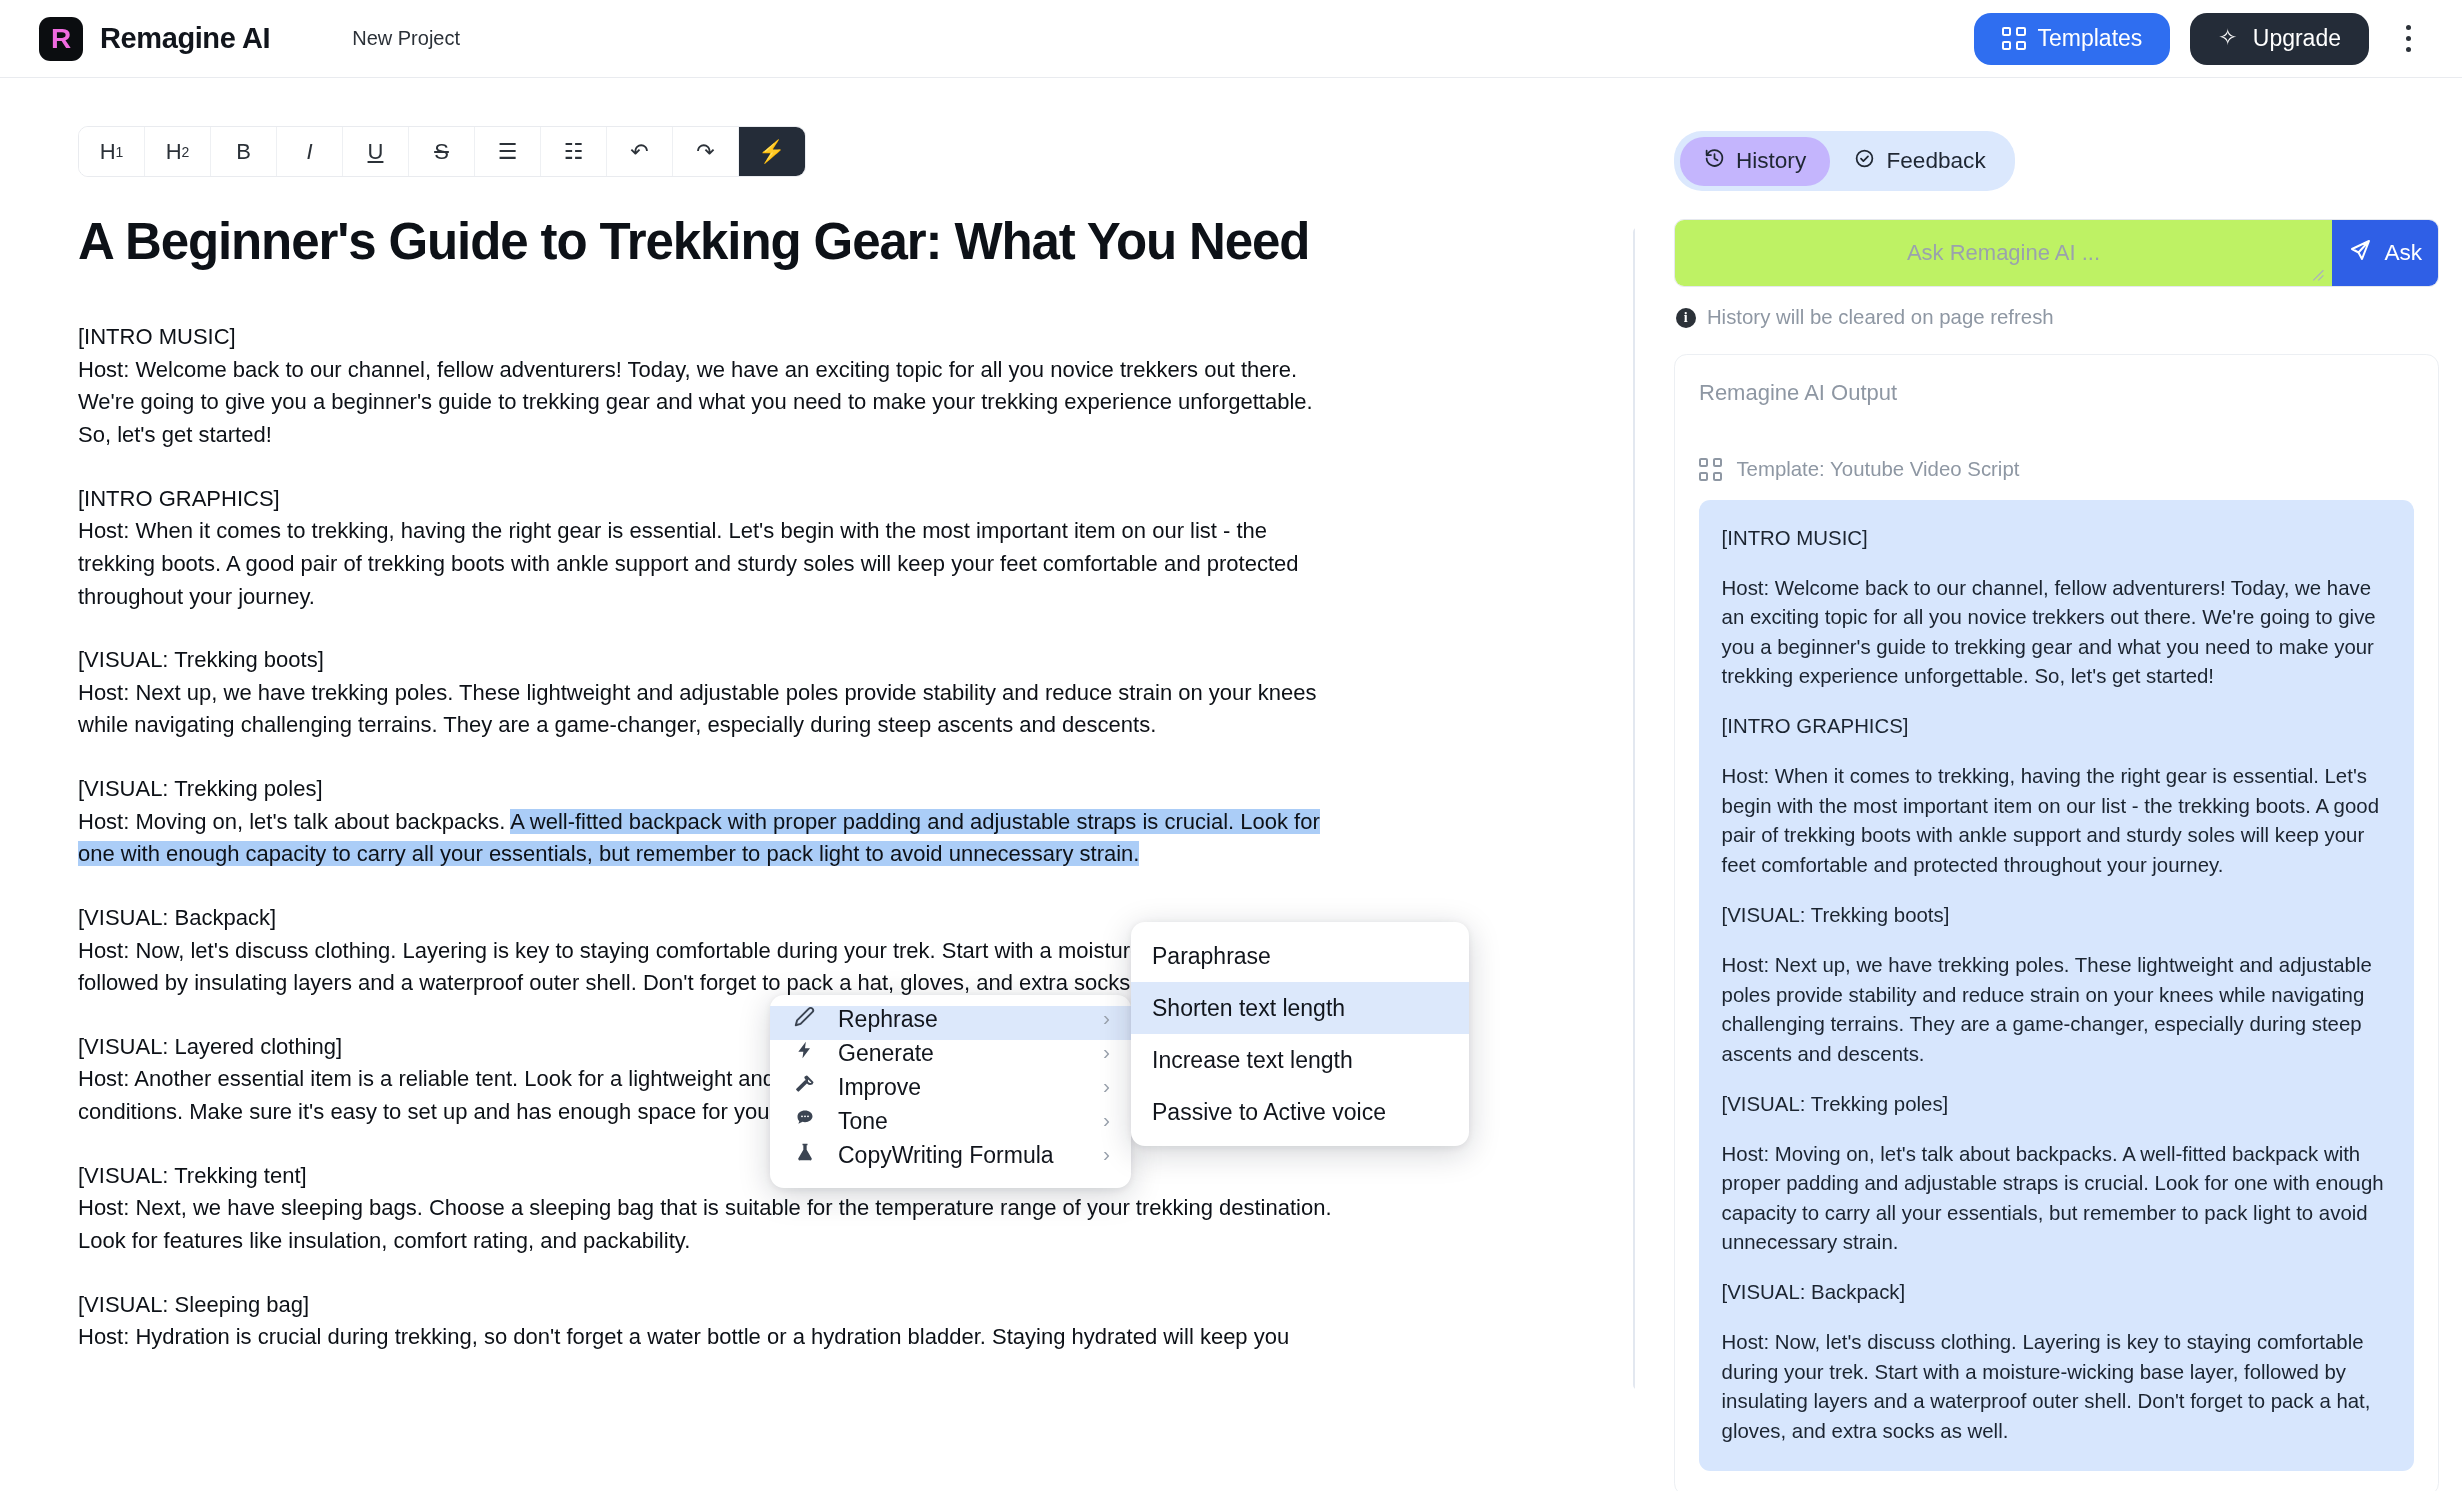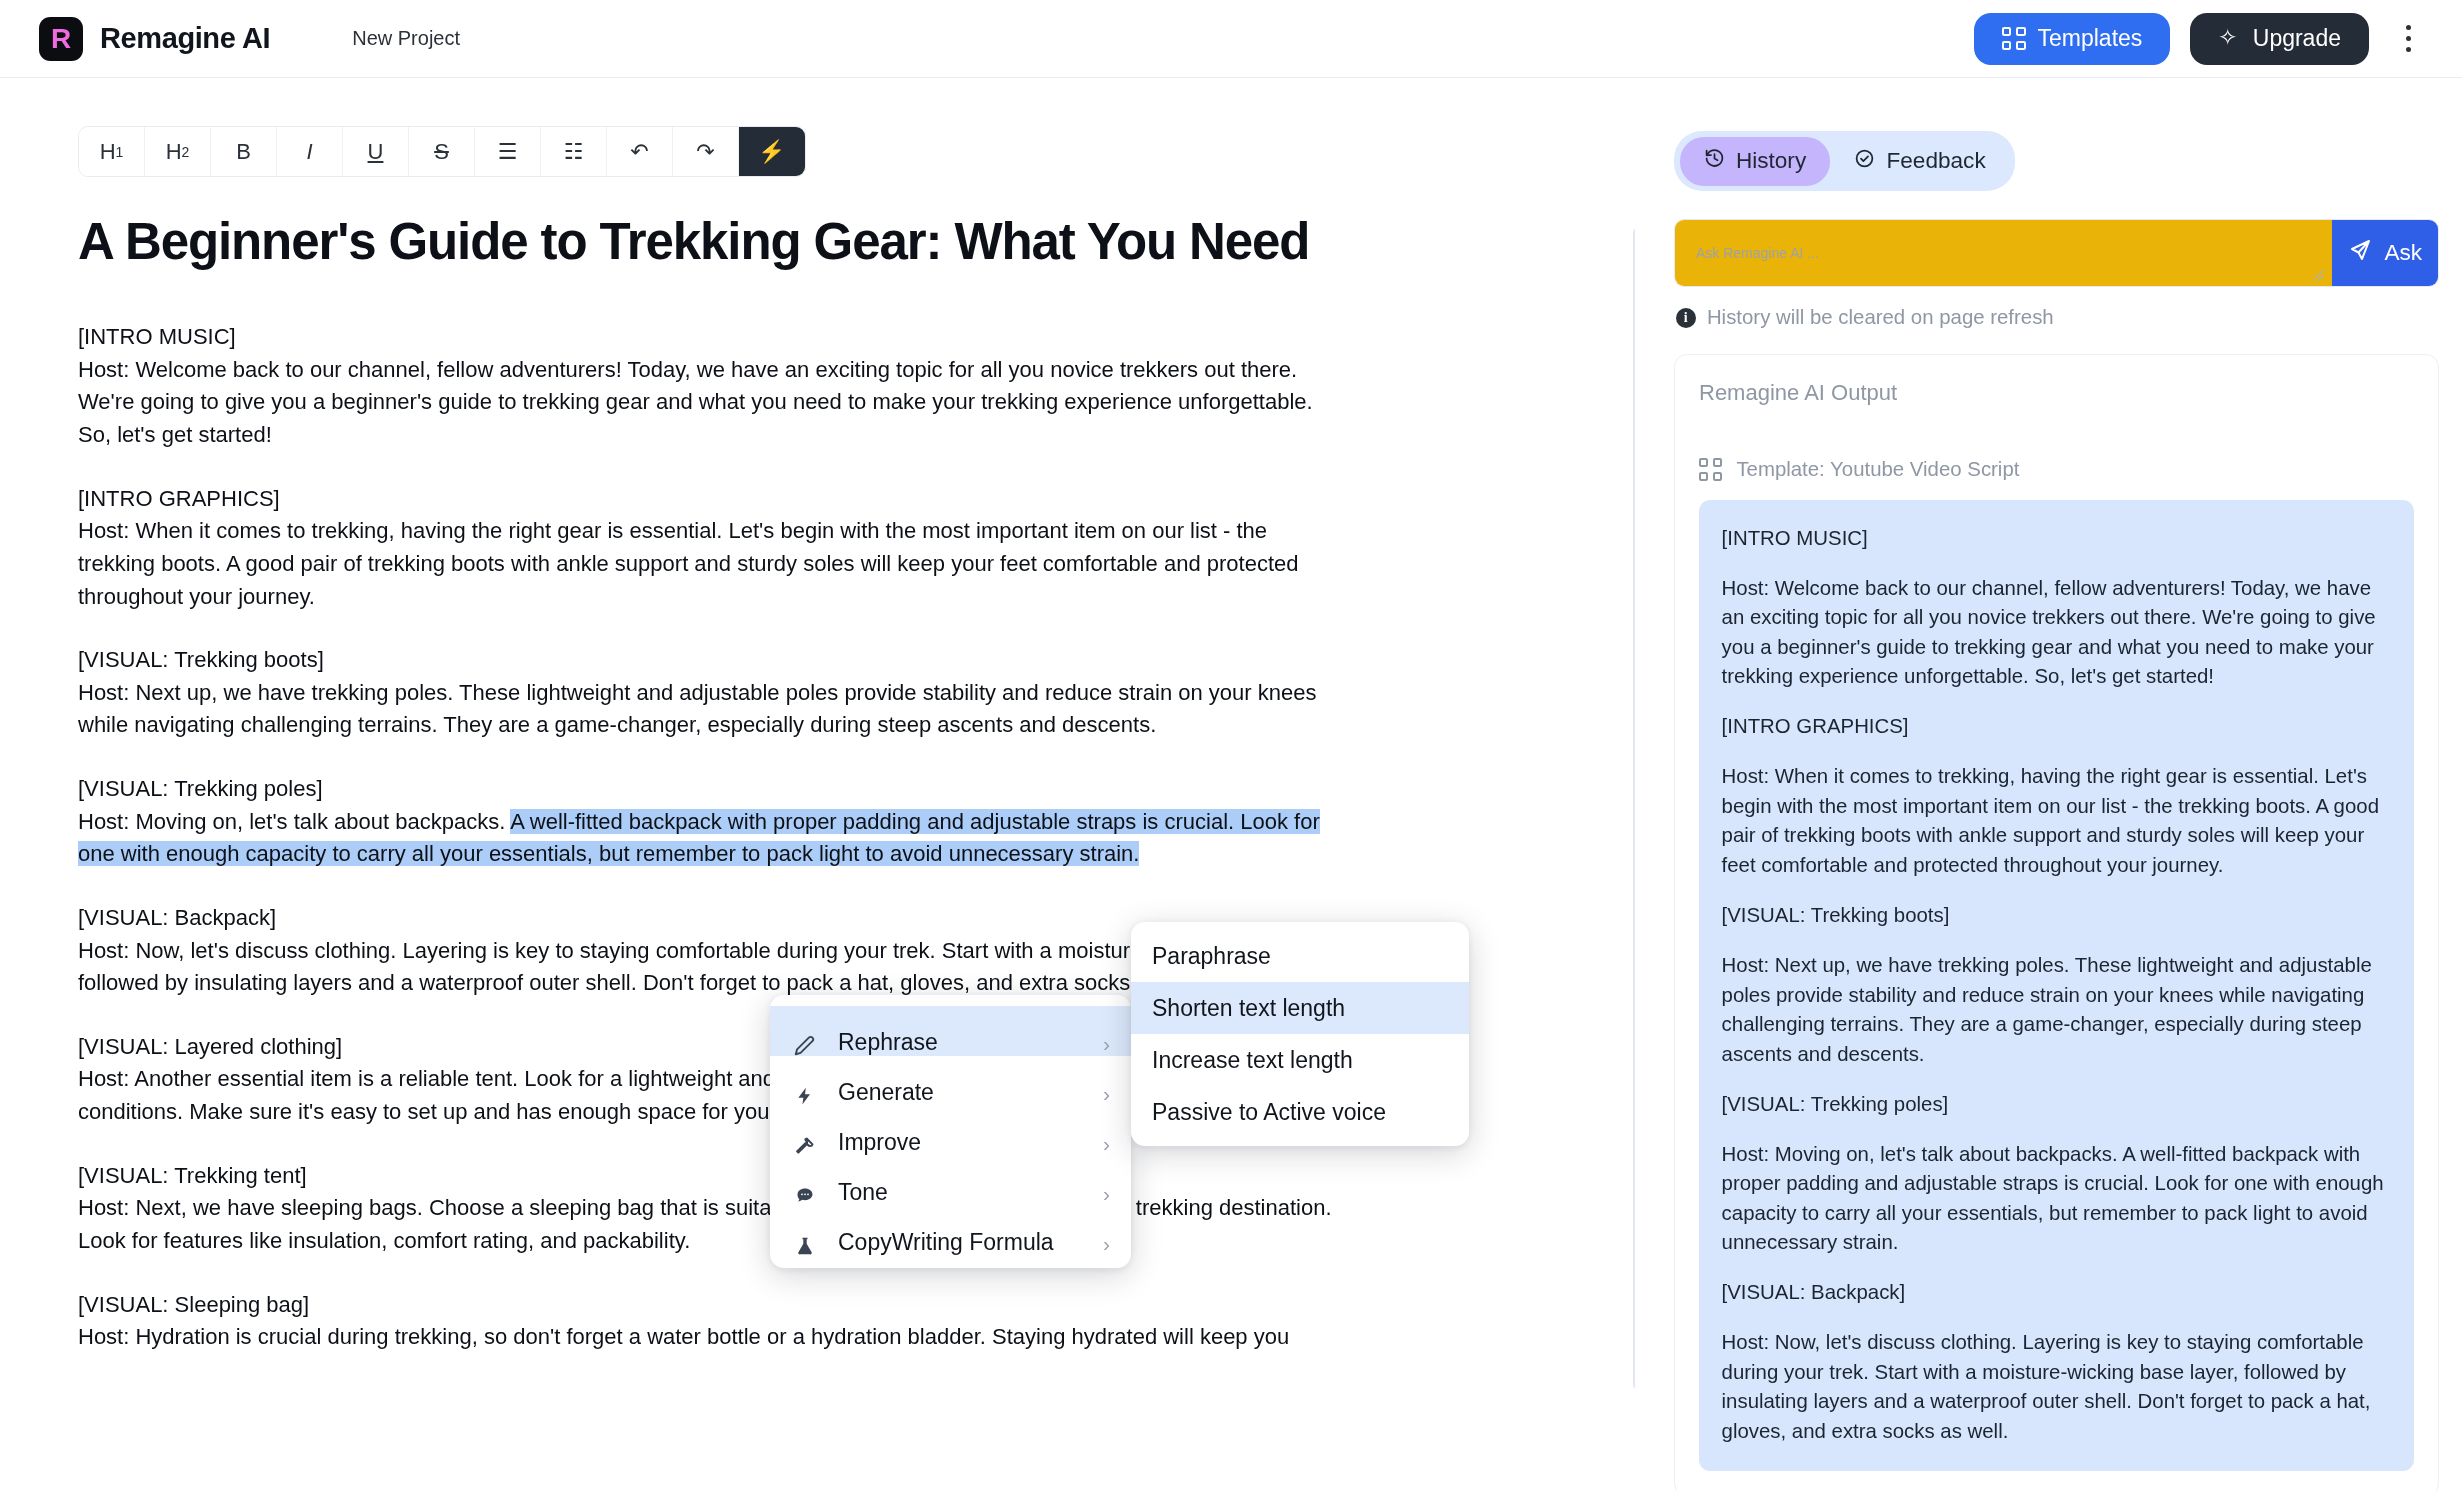--- a/index.html
+++ b/index.html
@@ -88,22 +88,22 @@
 
   
   .ctx-menu {
     position: absolute; left: 770px; top: 995px;
     width: 361px;
     background: #fff; border-radius: 14px;
     box-shadow: 0 7px 32px rgba(17,24,39,.18), 0 1.4px 7px rgba(17,24,39,.07);
     padding: 11.3px 0; z-index: 40;
   }
   .ctx-item {
-    display: flex; align-items: flex-end;
-    height: 50px; padding: 0 21px; gap: 20px;
+    display: flex; align-items: flex-start;
+    height: 34px; padding: 0 21px; gap: 20px;
     font-size: 23px; color: #11151c; cursor: pointer;
   }
   .ctx-item.active { background: #dce8fb; }
   .ctx-icon { width: 27px; display: flex; align-items: center; justify-content: center;
     color: #3b4452; font-size: 21px; }
   .ctx-arrow { margin-left: auto; color: #9aa2ad; font-size: 21px; }
 
   .ctx-sub {
     position: absolute; left: 1131px; top: 922px;
     width: 338px;
@@ -142,21 +142,21 @@
   }
   .seg-btn.active { background: #c4b5fd; }
 
   .ask-row {
     position: absolute; top: 141px; left: 21px;
     width: 765px; height: 68px;
     display: flex; border: 1.4px solid #e5e8ee; border-radius: 10px; overflow: hidden;
   }
   .ask-input {
     flex: 1; border: none; outline: none; padding: 0 21px;
-    font-size: 14px; color: #1f2733; font-family: inherit; background: #eab308;
+    font-size: 22px; color: #1f2733; font-family: inherit; background: #bef264; text-align: center;
   }
   .ask-input::placeholder { color: #9aa2ad; }
   .ask-btn {
     width: 106px; background: #2f5fe6; color: #fff;
     display: flex; align-items: center; justify-content: center; gap: 12.7px;
     font-size: 22.6px; border: none; cursor: pointer; font-family: inherit;
   }
   .resize-grip {
     position: absolute; right: 113px; bottom: 4.2px; width: 12.7px; height: 12.7px;
     pointer-events: none;

